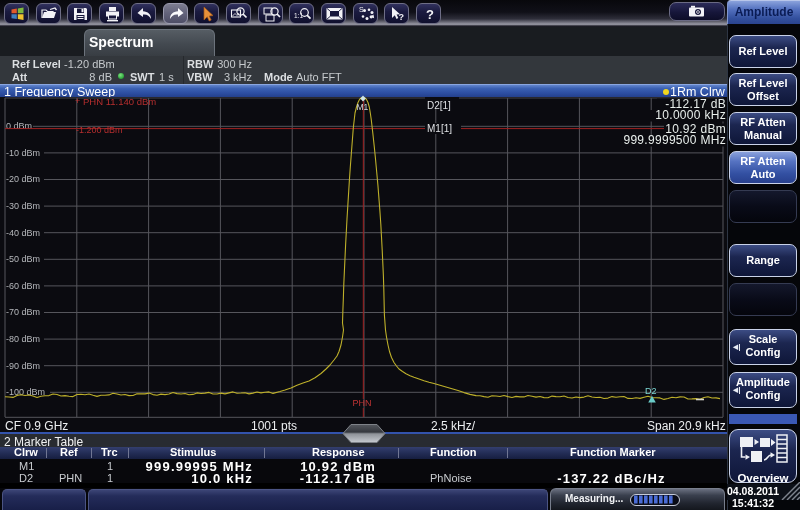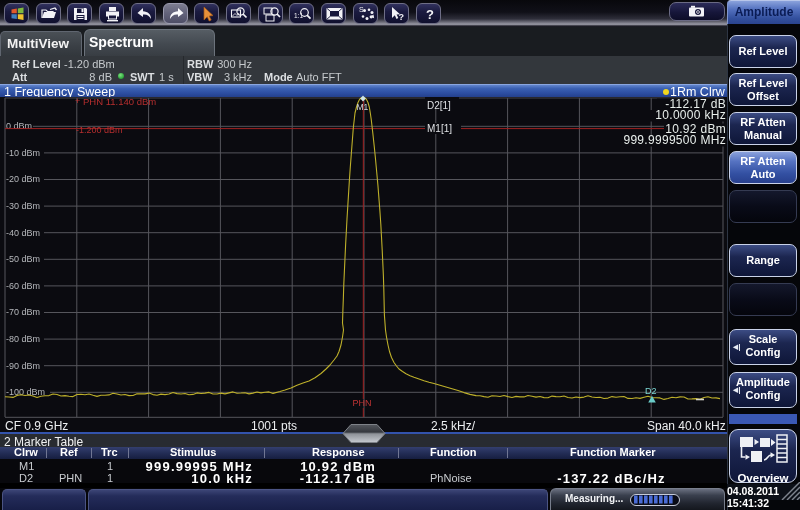--- a/index.html
+++ b/index.html
@@ -68,21 +68,21 @@
   background:linear-gradient(180deg,#3c4c84 0%,#1c2650 38%,#0e1638 100%);
   border:1.5px solid #c9d2e8;
   color:#fff; font-weight:bold; font-size:11px; text-align:center; }
 .sbtn .t1 { margin-top:9px; }
 .sbtn .t2l { margin-top:2.5px; line-height:13px; }
 .sbtn.empty { background:linear-gradient(180deg,#14182c 0%,#090b18 50%,#04050c 100%); border:1.5px solid #353b52; }
 .sbtn.sel { background:linear-gradient(180deg,#8ba2dc 0%,#5673c2 30%,#3350a2 70%,#28408e 100%); }
 .sarr { position:absolute; left:3px; top:13px; font-size:6.5px; color:#e8ecf4; }
 .sarr:after { content:""; position:absolute; left:6px; top:1px; width:1px; height:7px; background:#e8ecf4; }
 #datetime { position:absolute; left:727px; top:484px; width:73px; height:16px; background:#0c1018;
-  color:#fff; font-weight:bold; font-size:10.5px; text-align:left; }
+  color:#fff; font-weight:bold; font-size:10.5px; text-align:center; }
 </style>
 </head>
 <body>
 <div id="scr">
   <div id="toolbar" class="abs">
     <div class="tbtn" style="left:4px;">
         <svg width="25" height="20" viewBox="0 0 25 20">
           <g transform="translate(6.5,4)">
             <path d="M0 1.5 L5.3 0.6 V5.3 H0 Z" fill="#e05a2b"></path>
             <path d="M6.3 0.45 L12 -0.4 V5.3 H6.3 Z" fill="#7fba3d"></path>
@@ -193,21 +193,20 @@
       </div>
   </div>
   <div id="cambtn" class="abs"><svg width="54" height="17" viewBox="0 0 54 17">
         <rect x="19" y="4.5" width="15" height="9" rx="1" fill="#f2f2f6"></rect>
         <rect x="21" y="2.8" width="4" height="2" fill="#f2f2f6"></rect>
         <circle cx="28" cy="9" r="3" fill="#16163a"></circle>
         <circle cx="28" cy="9" r="1.4" fill="none" stroke="#f2f2f6" stroke-width="0.8"></circle>
       </svg></div>
   <div id="amphdr" class="abs">Amplitude</div>
   <div id="tabstrip" class="abs"></div>
-  <div id="tab1">MultiView</div>
   <div id="tab2">Spectrum</div>
   <div id="settings" class="abs">
     <span class="lab" style="left:12px;top:2px;">Ref Level</span>
     <span class="val" style="left:64px;top:2px;">-1.20 dBm</span>
     <span class="lab" style="left:187px;top:2px;">RBW</span>
     <span class="val" style="left:216px;top:2px;width:36px;text-align:right;">300 Hz</span>
     <span class="lab" style="left:12px;top:15px;">Att</span>
     <span class="val" style="left:64px;top:15px;width:48px;text-align:right;">8 dB</span>
     <span class="lab" style="left:130px;top:15px;">SWT</span>
     <span class="val" style="left:159px;top:15px;">1 s</span>
@@ -285,21 +284,21 @@
         <text x="726" y="47.0" font-size="12" fill="#e9efec" text-anchor="end" letter-spacing="0.3">999.9999500 MHz</text>
         <line x1="696" y1="302.5" x2="704" y2="302.5" stroke="#d8d8cc" stroke-width="1.6"></line>
         <text x="645" y="297" font-size="9" fill="#7cd8d4">D2</text>
         <polygon points="648.2,305.5 655.8,305.5 652,298.8" fill="#6accc8"></polygon>
       </svg>
     </div>
   <div id="cfbar" class="abs">
     <div style="left:5px;">CF 0.9 GHz</div>
     <div style="left:251px;">1001 pts</div>
     <div style="left:431px;">2.5 kHz/</div>
-    <div style="left:647px;">Span 40.0 kHz</div>
+    <div style="left:647px;">Span 20.9 kHz</div>
   </div>
   <div id="mtitle" class="abs">
       <span style="position:absolute;left:4px;top:1px;">2 Marker Table</span>
     </div>
   <div id="mthead" class="abs">
     <span style="left:14px;">Clrw</span>
     <span style="left:60px;">Ref</span>
     <span style="left:101px;">Trc</span>
     <span style="left:170px;">Stimulus</span>
     <span style="left:312px;">Response</span>

